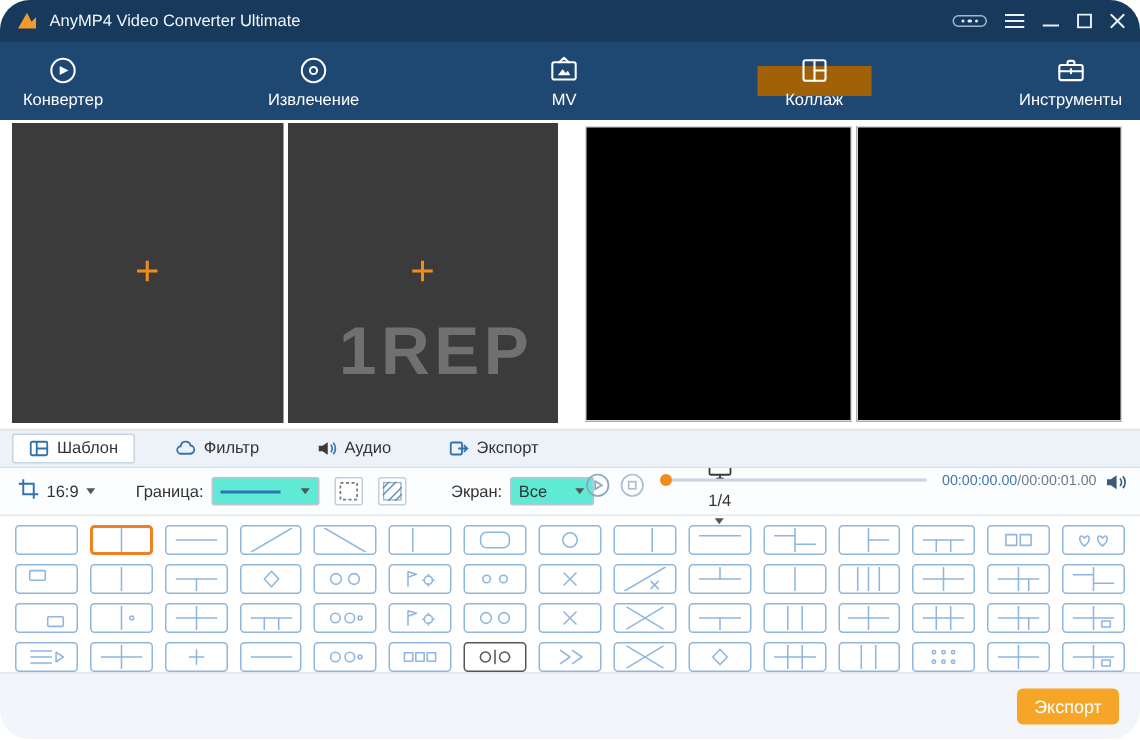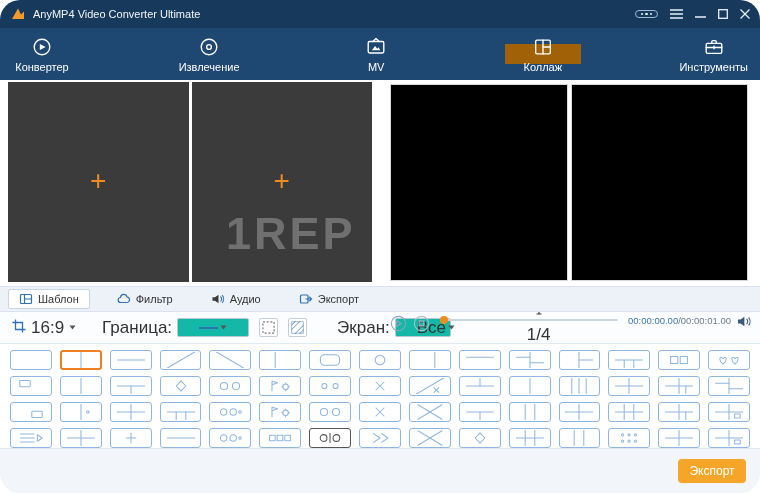--- a/index.html
+++ b/index.html
@@ -39,27 +39,27 @@
   .playwrap { position:absolute; left:390px; right:8px; top:0; height:100%; display:flex; align-items:flex-start; gap:6px;margin-top:28px; }
   .pbtn { display:flex; align-items:center; cursor:pointer; }
   .slider { flex:1; position:relative; height:10px; margin:0 4px; cursor:pointer; }
   .track { position:absolute; top:4px; left:0; right:0; height:2px; background:#C9D4DF; border-radius:1px; }
   .knob { position:absolute; top:1px; left:0; width:8px; height:8px; border-radius:50%; background:#F08C1E; }
   .timetext { font-size:9.5px; white-space:nowrap; }
   .t-cur { color:#3E78AE; }
   .t-sep, .t-tot { color:#6b7b8a; }
 
   
-  .toolbar { height:32px; background:#FBFDFF; border-bottom:1px solid #E3EBF2; display:flex; align-items:center; padding:0 12px; font-size:17px; color:#333; }
+  .toolbar { height:32px; background:#FBFDFF; border-bottom:1px solid #E3EBF2; display:flex; align-items:center; padding:0 12px; font-size:11px; color:#333; }
   .tgroup { display:flex; align-items:center; gap:5px; }
   .g-border { margin-left:26px; }
   .btn-sq { width:19px; height:19px; border:1px solid #C3CFDA; background:#fff; display:flex; align-items:center; justify-content:center; margin-left:10px; cursor:pointer; border-radius:2px; }
   .g-screen { margin-left:30px; }
   .g-monitor { margin-left:76px;flex-direction:column; }
-  .dd { height:19px; border:1px solid #B9C6D3; background:#14b8a6; display:flex; align-items:center; justify-content:space-between; padding:0 21px; gap:2px; cursor:pointer; border-radius:2px; }
+  .dd { height:19px; border:1px solid #B9C6D3; background:#5eead4; display:flex; align-items:center; justify-content:space-between; padding:0 5px; gap:2px; cursor:pointer; border-radius:2px; }
   .dd-border { width:72px; }
   .dd-screen { width:56px; }
   .linesample { width:40px; height:2px; background:#2F72B0; }
   .caret { display:flex; }
 
   
   .grid { height:104px; padding:6px 10px 0; display:grid; grid-template-columns:repeat(15, 1fr); grid-auto-rows:20px; gap:6px 8px; background:#fff; }
   .tpl { border:1px solid #8FB6DE; border-radius:3px; background:#fff; display:flex; align-items:center; justify-content:center; cursor:pointer; }
   .tpl.sel { border:2px solid #F08123; }
   .tpl.dark { border:1.5px solid #555; }

